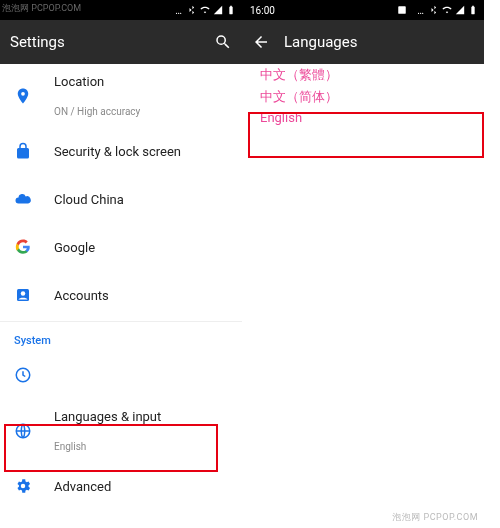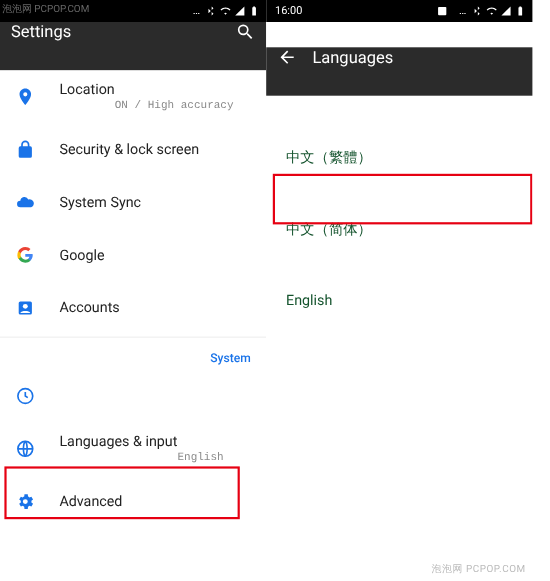--- a/index.html
+++ b/index.html
@@ -1,47 +1,47 @@
 <!DOCTYPE html>
 <html><head>
 <meta charset="utf-8">
 <style>
   * { box-sizing: border-box; margin: 0; padding: 0; }
   html, body { width: 500px; height: 528px; font-family: Roboto, Arial, sans-serif; background: #fff; overflow: hidden; }
   .container { display: flex; width: 484px; height: 528px; }
   .pane { flex: 1; display: flex; flex-direction: column; position: relative; background: #fff; }
   .left { flex: 1 1 50%; }
-  .right { flex: 1 1 50%; gap: 23px; }
+  .right { flex: 1 1 50%; }
 
   .statusbar { height: 20px; background: #000; color: #fff; display: flex; align-items: center; justify-content: flex-end; padding: 0 6px; font-size: 10px; gap: 4px; }
   .statusbar .icons { display: flex; align-items: center; gap: 3px; }
   .statusbar .icons svg { width: 10px; height: 10px; fill: #fff; }
   .statusbar .dots { letter-spacing: 1px; }
 
-  .toolbar { height: 44px; background: #2b2b2b; color: #fff; display: flex; padding: 0 10px; gap: 14px; }
+  .toolbar { height: 44px; background: #2b2b2b; color: #fff; display: flex; align-items: center; padding: 0 10px; gap: 14px; }
   .toolbar .title { font-size: 15px; font-weight: 400; flex: 1; }
   .toolbar svg { width: 18px; height: 18px; fill: #fff; }
 
   .content { flex: 1; overflow: hidden; background: #fff; position: relative; }
 
   .row { display: flex; align-items: center; padding: 10px 14px 10px 12px; gap: 20px; min-height: 48px; }
   .row .icon-slot { width: 22px; display: flex; justify-content: center; }
   .row .icon-slot svg { width: 18px; height: 18px; }
-  .row .texts { display: flex; flex-direction: row; }
+  .row .texts { display: flex; flex-direction: column; }
   .row .label { font-size: 13px; color: #222; }
-  .row .sub { font-size: 10px; color: #8a8a8a; margin-top: 17px; font-family: Liberation Mono, monospace; }
-
-  .section-header { font-size: 11px; color: #1a73e8; padding: 10px 14px 4px 14px; font-weight: 500; text-align: right; }
+  .row .sub { font-size: 10px; color: #8a8a8a; margin-top: 17px; }
+
+  .section-header { font-size: 11px; color: #1a73e8; padding: 10px 14px 4px 14px; font-weight: 500; }
   .divider { height: 1px; background: #eee; margin: 2px 0; }
 
   .highlight-box { position: absolute; border: 2px solid #e60012; pointer-events: none; }
   .hl-left { left: 4px; top: 360px; width: 214px; height: 48px; }
   .hl-right { left: 6px; top: 48px; width: 236px; height: 46px; }
 
-  .lang-row { padding: 24px 18px; font-size: 13px; color: #14532d; }
+  .lang-row { padding: 2px 18px; font-size: 13px; color: #ec4899; }
 
   .watermark { position: absolute; right: 6px; bottom: 4px; font-size: 9px; color: #bbb; letter-spacing: 0.5px; }
   .wm-top { position: absolute; left: 2px; top: 2px; font-size: 9px; color: #666; }
 
   .blue { fill: #1a73e8; }
 </style>
 </head>
 <body>
 
 <div class="container">
@@ -98,21 +98,21 @@
         </div>
       </div>
 
       <div class="row">
         <span class="icon-slot">
             <svg class="blue" viewBox="0 0 24 24">
               <path d="M19 18H6a4 4 0 010-8 5 5 0 019.6-1.5A4.5 4.5 0 0119 18z"></path>
             </svg>
           </span>
         <div class="texts">
-          <span class="label">System Sync</span>
+          <span class="label">Cloud China</span>
         </div>
       </div>
 
       <div class="row">
         <span class="icon-slot">
             <svg viewBox="0 0 24 24">
               <path fill="#4285F4" d="M21 12.2c0-.6-.1-1.2-.2-1.8H12v3.4h5c-.2 1.1-.9 2.1-1.9 2.7v2.2h3c1.8-1.6 2.9-4 2.9-6.5z"></path>
               <path fill="#34A853" d="M12 21c2.6 0 4.7-.9 6.3-2.3l-3-2.2c-.8.6-1.9.9-3.3.9-2.5 0-4.6-1.7-5.4-4H3.5v2.3C5.1 18.9 8.3 21 12 21z"></path>
               <path fill="#FBBC05" d="M6.6 13.4c-.2-.6-.3-1.2-.3-1.9s.1-1.3.3-1.9V7.3H3.5C2.8 8.7 2.4 10.3 2.4 12s.4 3.3 1.1 4.7l3.1-2.3z"></path>
               <path fill="#EA4335" d="M12 5.8c1.4 0 2.7.5 3.6 1.4l2.7-2.7C16.7 2.9 14.6 2 12 2 8.3 2 5.1 4.1 3.5 7.3l3.1 2.3C7.4 7.5 9.5 5.8 12 5.8z"></path>

